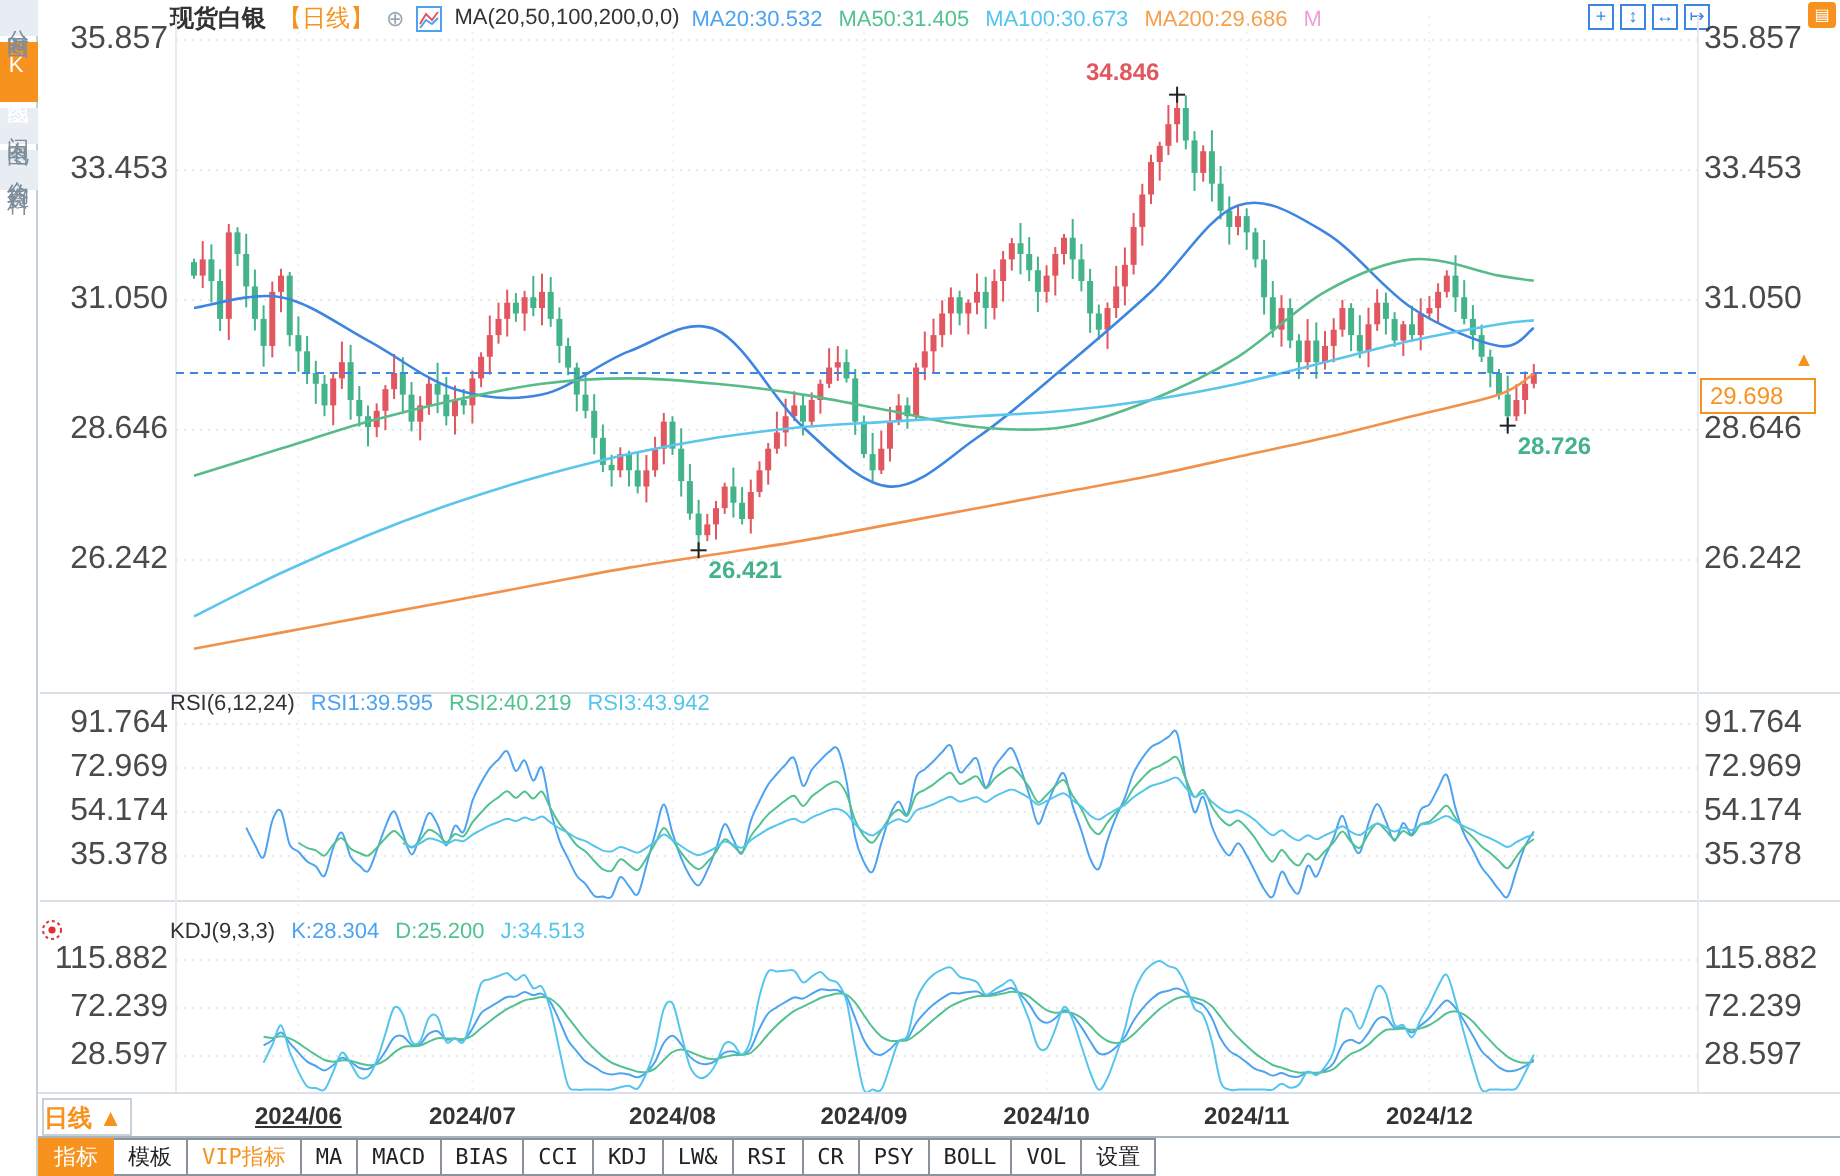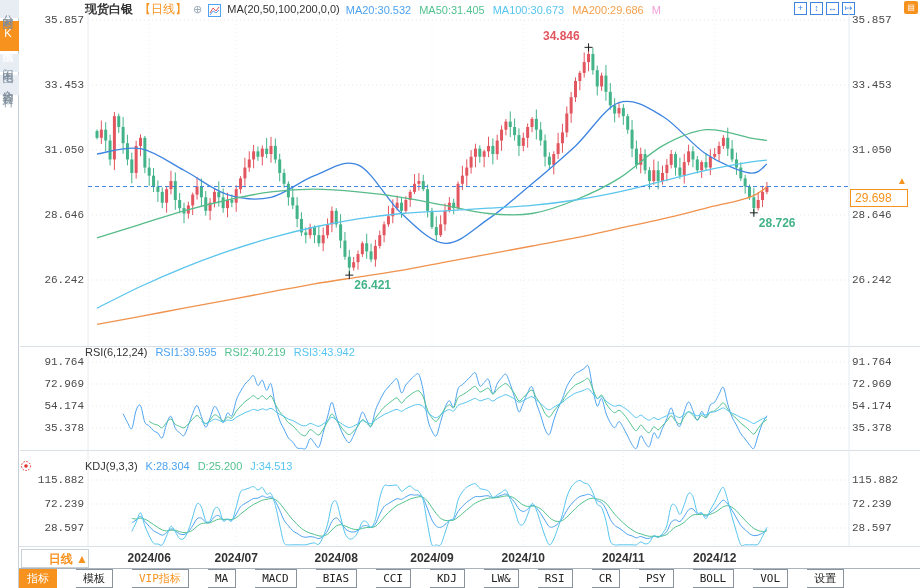--- a/index.html
+++ b/index.html
@@ -21,42 +21,42 @@
   .h-ma { font-size:11px; color:#333; }
   .h-val { font-size:11px; }
   .mini-ic { width:13px; height:13px; display:inline-block; }
 
   #tools { position:absolute; right:65px; top:2px; display:flex; gap:3px; }
   .tool { width:13px; height:13px; border:1px solid #3d85e0; color:#3d85e0; font-size:9px; line-height:11px; text-align:center; background:#fff; cursor:pointer; }
   #corner-ic { position:absolute; right:2px; top:1px; width:14px; height:13px; background:#f7921e; border-radius:2px; color:#fff; font-size:8px; line-height:13px; text-align:center; cursor:pointer;}
 
   
   #chart-svg { position:absolute; left:0; top:0; }
-  .axis-lab { position:absolute; font-size:11px; color:#4a4a4a; height:12px; line-height:12px;font-family:Liberation Mono, monospace; }
+  .axis-lab { position:absolute; font-size:16px; color:#4a4a4a; height:12px; line-height:12px; }
   .axis-left { width:62px; text-align:right; }
   .axis-right { left:852px; text-align:left; }
   .panel-head { position:absolute; font-size:11px; color:#333; white-space:nowrap; }
   .panel-head b { font-weight:normal; color:#333; }
   .ph-val { margin-left:8px; }
   .anno { position:absolute; font-size:12px; font-weight:bold; white-space:nowrap; }
 
   #price-tag { position:absolute; left:850px; width:58px; height:18px; border:1px solid #f7921e; background:#fff;
     color:#f7921e; font-size:12px; line-height:16px; padding-left:4px; }
   #price-arrow { position:absolute; left:897px; width:14px; color:#f7921e; font-size:10px; line-height:10px; }
 
   #watermark { position:absolute; left:783px; top:526px; font-size:30px; color:#d3d9de; letter-spacing:2px; }
 
   
   #xaxis-row { position:absolute; left:19px; top:546px; width:901px; height:22px; background:#fff; border-top:1px solid #d9e0e7; }
-  #period-box { position:absolute; left:2px; top:2px; width:68px; height:19px; border:1px solid #c8d0d8; background:#fff;
-    color:#f7921e; font-size:12px; font-weight:bold; text-align:right; line-height:18px; cursor:pointer; }
+  #period-box { position:absolute; left:2px; top:2px; width:45px; height:19px; border:1px solid #c8d0d8; background:#fff;
+    color:#f7921e; font-size:12px; font-weight:bold; text-align:left; line-height:18px; cursor:pointer; }
   .month-lab { position:absolute; top:4px; transform:translateX(-50%); font-size:12px; font-weight:bold; color:#333; }
 
   
-  #tabbar { position:absolute; left:19px; top:568px; width:901px; height:20px; display:flex; background:#fff; border-top:1px solid #aab4bd;gap:19px; }
+  #tabbar { position:absolute; left:19px; top:568px; width:901px; height:20px; display:flex; background:#fff; border-top:1px solid #aab4bd; }
   .btab { height:19px; line-height:18px; padding:0 7px; font-size:11px; font-family:"DejaVu Sans Mono", monospace;
     color:#222; background:#fff; border:1px solid #8a929c; border-left:none; cursor:pointer; white-space:nowrap; }
   .btab:first-child { border-left:1px solid #8a929c; margin-left:0; }
   .btab.active { background:#f7921e; color:#fff; border-color:#f7921e; }
   .btab.vip { color:#f7921e; }
 </style>
 </head>
 <body>
 
 <div id="app">
@@ -486,21 +486,21 @@
         <circle cx="6" cy="6" r="1.8" fill="#e03030"></circle>
       </svg>
   </span>
 
   <div id="price-arrow" style="top: 175.539px;">▲</div>
   <div id="price-tag" style="top: 188.539px;">29.698</div>
 
 
   <div id="xaxis-row">
     <div id="period-box">日线 ▲</div>
-  <div class="month-lab" style="left: 130.2px;">2024/06</div>
+  <div class="month-lab" style="left: 130.2px; text-decoration: underline;">2024/06</div>
       <div class="month-lab" style="left: 217.2px;">2024/07</div>
       <div class="month-lab" style="left: 317.25px;">2024/08</div>
       <div class="month-lab" style="left: 412.95px;">2024/09</div>
       <div class="month-lab" style="left: 504.3px;">2024/10</div>
       <div class="month-lab" style="left: 604.35px;">2024/11</div>
       <div class="month-lab" style="left: 695.7px;">2024/12</div>
     </div>
 
   <div id="tabbar">
       <div class="btab active">指标</div>

